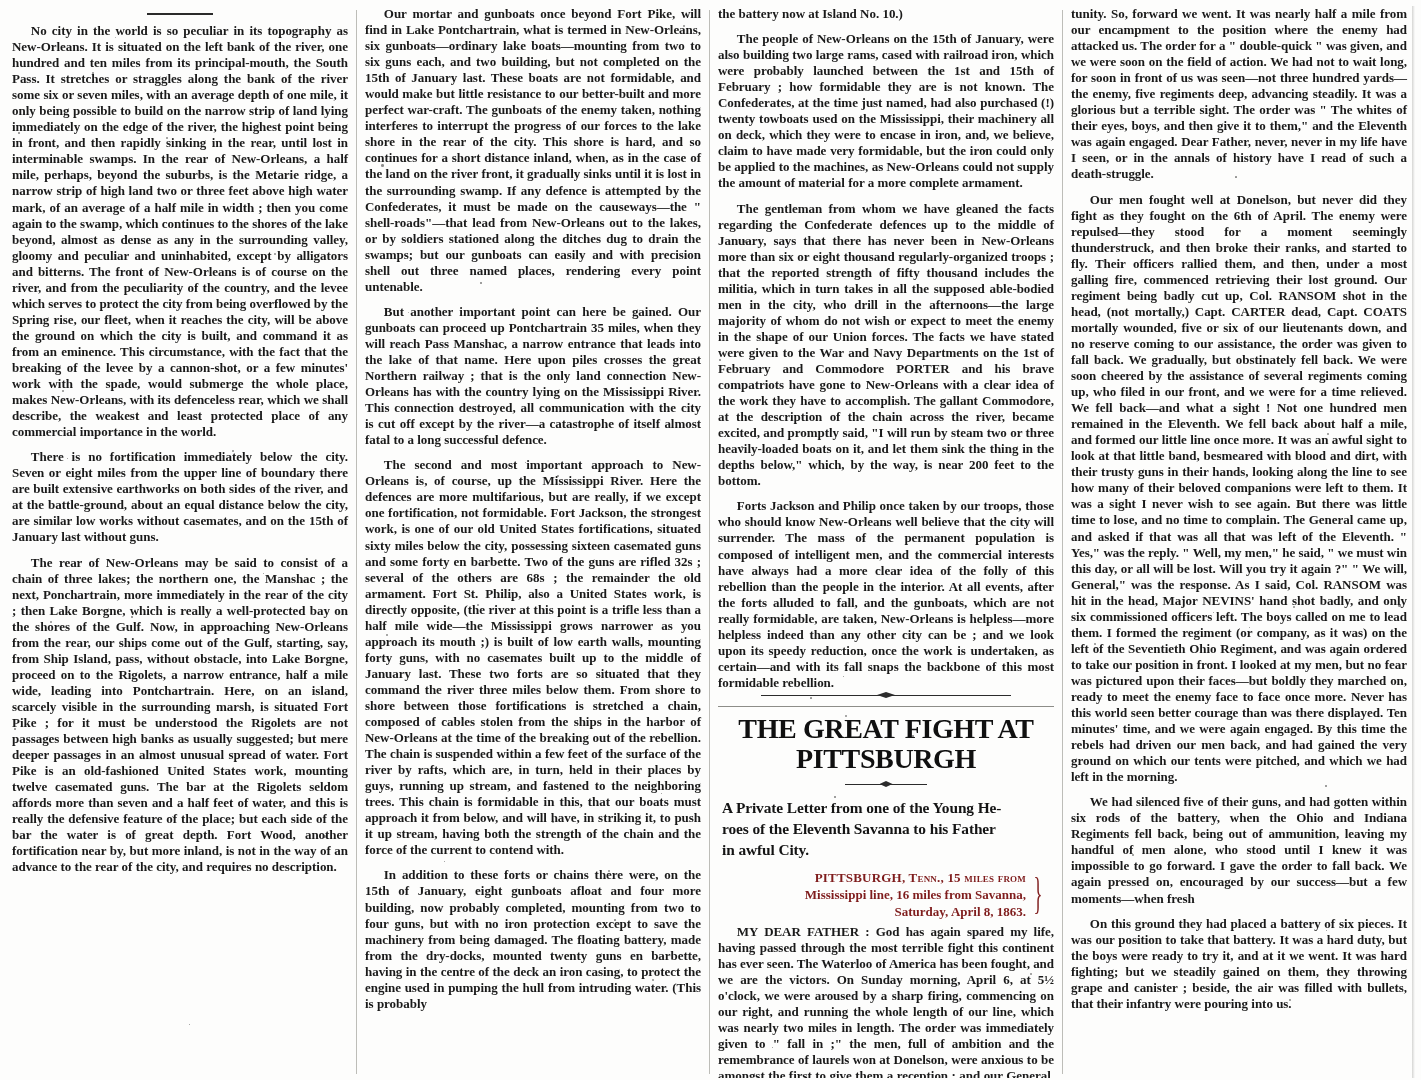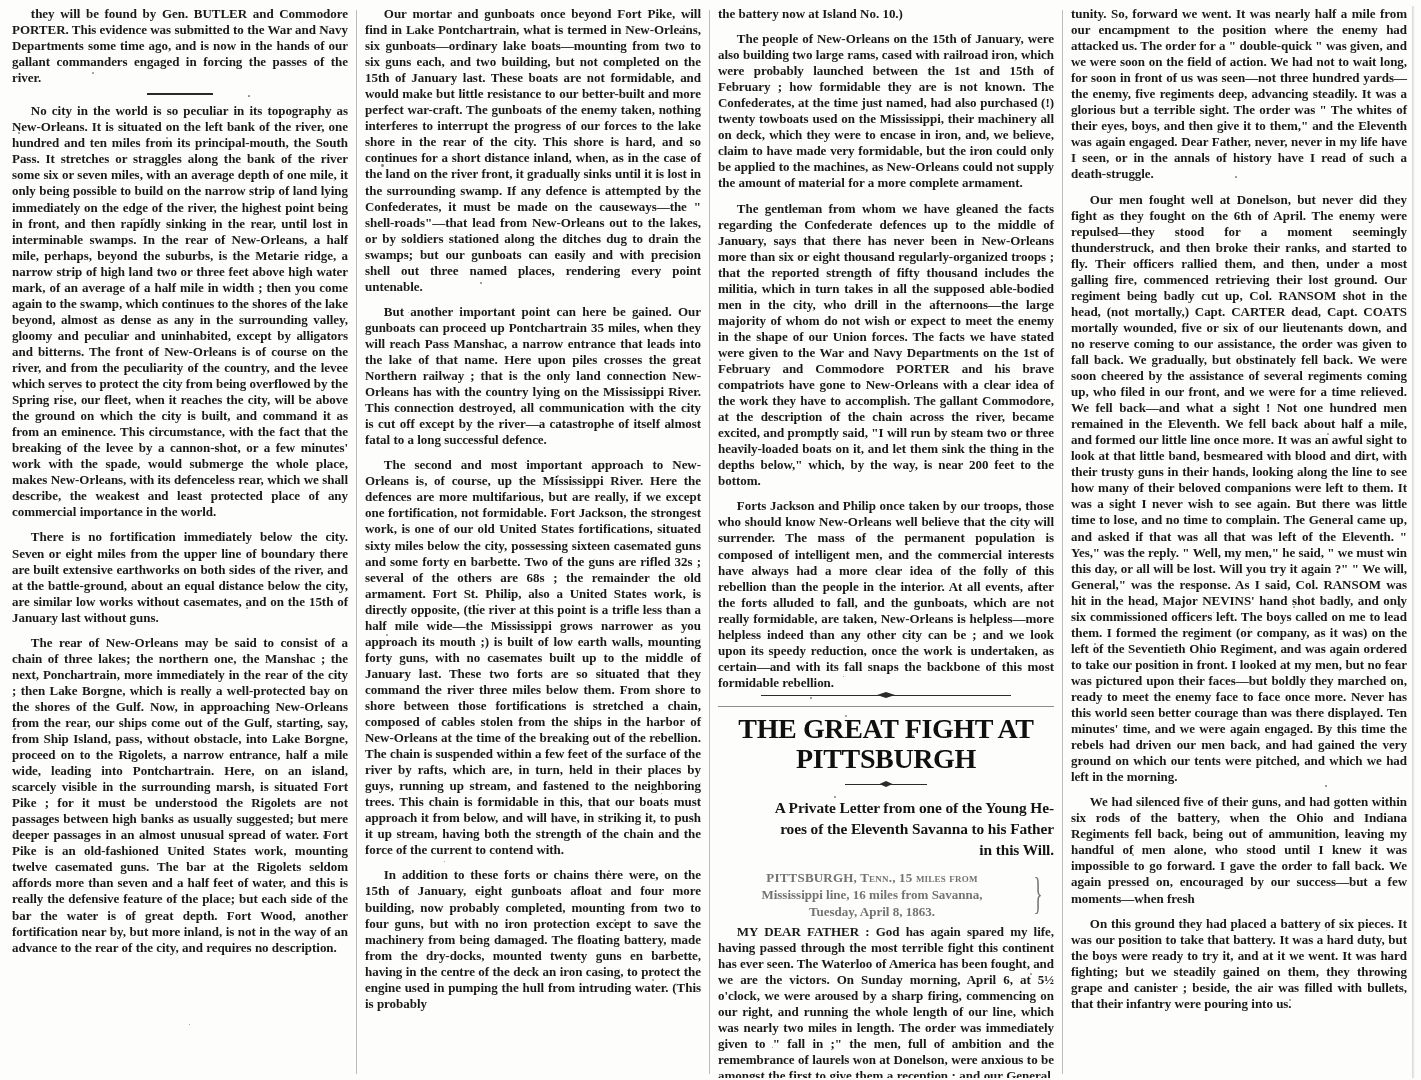--- a/index.html
+++ b/index.html
@@ -117,35 +117,35 @@
     top: 1px;
     width: 13px; height: 6px;
     margin-left: -6.5px;
     background: #2b2b2b;
     clip-path: polygon(0 50%, 50% 0, 100% 50%, 50% 100%);
   }
   .subhead {
     font-weight: 700;
     font-size: 15.4px;
     line-height: 21px;
-    text-align: right;
+    text-align: left;
     margin: 0 0 9px 0;
     padding-left: 4px;
     letter-spacing: -0.1px;
     color: #141414;
   }
   .dateline {
     position: relative;
     font-size: 13px;
     line-height: 17px;
     font-weight: 700;
-    text-align: center;
+    text-align: right;
     margin: 0 22px 4px 0;
     padding-right: 6px;
-    color: #737373;
+    color: #7f1d1d;
   }
   .dateline .dl-line { display: block; }
   .dateline .brace {
     position: absolute;
     right: -10px;
     top: 50%;
     transform: translateY(-50%) scaleY(2.55) scaleX(1.1);
     font-size: 17px;
     font-weight: 400;
     line-height: 1;
@@ -165,21 +165,20 @@
     background: linear-gradient(to right, rgba(120,120,115,.30), rgba(255,255,255,0));
     pointer-events: none;
   }
 </style>
 </head>
 <body>
 
 <div class="page">
 
   <div class="column">
-    <p class="para">they will be found by Gen. BUTLER and Commodore PORTER. This evidence was submitted to the War and Navy Departments some time ago, and is now in the hands of our gallant commanders engaged in forcing the passes of the river.</p>
     <div class="rule-short"></div>
     <p class="para">No city in the world is so peculiar in its topography as New-Orleans. It is situated on the left bank of the river, one hundred and ten miles from its principal-mouth, the South Pass. It stretches or straggles along the bank of the river some six or seven miles, with an average depth of one mile, it only being possible to build on the narrow strip of land lying immediately on the edge of the river, the highest point being in front, and then rapidly sinking in the rear, until lost in interminable swamps. In the rear of New-Orleans, a half mile, perhaps, beyond the suburbs, is the Metarie ridge, a narrow strip of high land two or three feet above high water mark, of an average of a half mile in width ; then you come again to the swamp, which continues to the shores of the lake beyond, almost as dense as any in the surrounding valley, gloomy and peculiar and uninhabited, except by alligators and bitterns. The front of New-Orleans is of course on the river, and from the peculiarity of the country, and the levee which serves to protect the city from being overflowed by the Spring rise, our fleet, when it reaches the city, will be above the ground on which the city is built, and command it as from an eminence. This circumstance, with the fact that the breaking of the levee by a cannon-shot, or a few minutes' work with the spade, would submerge the whole place, makes New-Orleans, with its defenceless rear, which we shall describe, the weakest and least protected place of any commercial importance in the world.</p>
     <p class="para">There is no fortification immediately below the city. Seven or eight miles from the upper line of boundary there are built extensive earthworks on both sides of the river, and at the battle-ground, about an equal distance below the city, are similar low works without casemates, and on the 15th of January last without guns.</p>
     <p class="para">The rear of New-Orleans may be said to consist of a chain of three lakes; the northern one, the Manshac ; the next, Ponchartrain, more immediately in the rear of the city ; then Lake Borgne, which is really a well-protected bay on the shores of the Gulf. Now, in approaching New-Orleans from the rear, our ships come out of the Gulf, starting, say, from Ship Island, pass, without obstacle, into Lake Borgne, proceed on to the Rigolets, a narrow entrance, half a mile wide, leading into Pontchartrain. Here, on an island, scarcely visible in the surrounding marsh, is situated Fort Pike ; for it must be understood the Rigolets are not passages between high banks as usually suggested; but mere deeper passages in an almost unusual spread of water. Fort Pike is an old-fashioned United States work, mounting twelve casemated guns. The bar at the Rigolets seldom affords more than seven and a half feet of water, and this is really the defensive feature of the place; but each side of the bar the water is of great depth. Fort Wood, another fortification near by, but more inland, is not in the way of an advance to the rear of the city, and requires no description.</p>
   </div>
 
   <div class="col-rule"></div>
 
   <div class="column">
     <p class="para">Our mortar and gunboats once beyond Fort Pike, will find in Lake Pontchartrain, what is termed in New-Orleans, six gunboats—ordinary lake boats—mounting from two to six guns each, and two building, but not completed on the 15th of January last. These boats are not formidable, and would make but little resistance to our better-built and more perfect war-craft. The gunboats of the enemy taken, nothing interferes to interrupt the progress of our forces to the lake shore in the rear of the city. This shore is hard, and so continues for a short distance inland, when, as in the case of the land on the river front, it gradually sinks until it is lost in the surrounding swamp. If any defence is attempted by the Confederates, it must be made on the causeways—the " shell-roads"—that lead from New-Orleans out to the lakes, or by soldiers stationed along the ditches dug to drain the swamps; but our gunboats can easily and with precision shell out three named places, rendering every point untenable.</p>
@@ -197,26 +196,26 @@
     <p class="para">Forts Jackson and Philip once taken by our troops, those who should know New-Orleans well believe that the city will surrender. The mass of the permanent population is composed of intelligent men, and the commercial interests have always had a more clear idea of the folly of this rebellion than the people in the interior. At all events, after the forts alluded to fall, and the gunboats, which are not really formidable, are taken, New-Orleans is helpless—more helpless indeed than any other city can be ; and we look upon its speedy reduction, once the work is undertaken, as certain—and with its fall snaps the backbone of this most formidable rebellion.</p>
 
     <div class="orn-rule"></div>
 
     <div class="headline-block">
       <h1 class="headline">THE GREAT FIGHT AT PITTSBURGH</h1>
       <div class="orn-rule2"></div>
       <div class="subhead">
         <span>A Private Letter from one of the Young He-</span><br>
         <span>roes of the Eleventh Savanna to his Father</span><br>
-        <span>in this Will.</span>
+        <span>in awful City.</span>
       </div>
       <div class="dateline">
         <span class="dl-line sc">PITTSBURGH, Tenn., 15 miles from</span>
         <span class="dl-line">Mississippi line, 16 miles from Savanna,</span>
-        <span class="dl-line">Tuesday, April 8, 1863.</span>
+        <span class="dl-line">Saturday, April 8, 1863.</span>
         <span class="brace">}</span>
       </div>
     </div>
 
     <p class="para">MY DEAR FATHER : God has again spared my life, having passed through the most terrible fight this continent has ever seen. The Waterloo of America has been fought, and we are the victors. On Sunday morning, April 6, at 5½ o'clock, we were aroused by a sharp firing, commencing on our right, and running the whole length of our line, which was nearly two miles in length. The order was immediately given to " fall in ;" the men, full of ambition and the remembrance of laurels won at Donelson, were anxious to be amongst the first to give them a reception ; and our General, knowing what the Eleventh (Illinois) was made of, was as anxious to give us another oppor-</p>
   </div>
 
   <div class="col-rule"></div>
 
   <div class="column">

